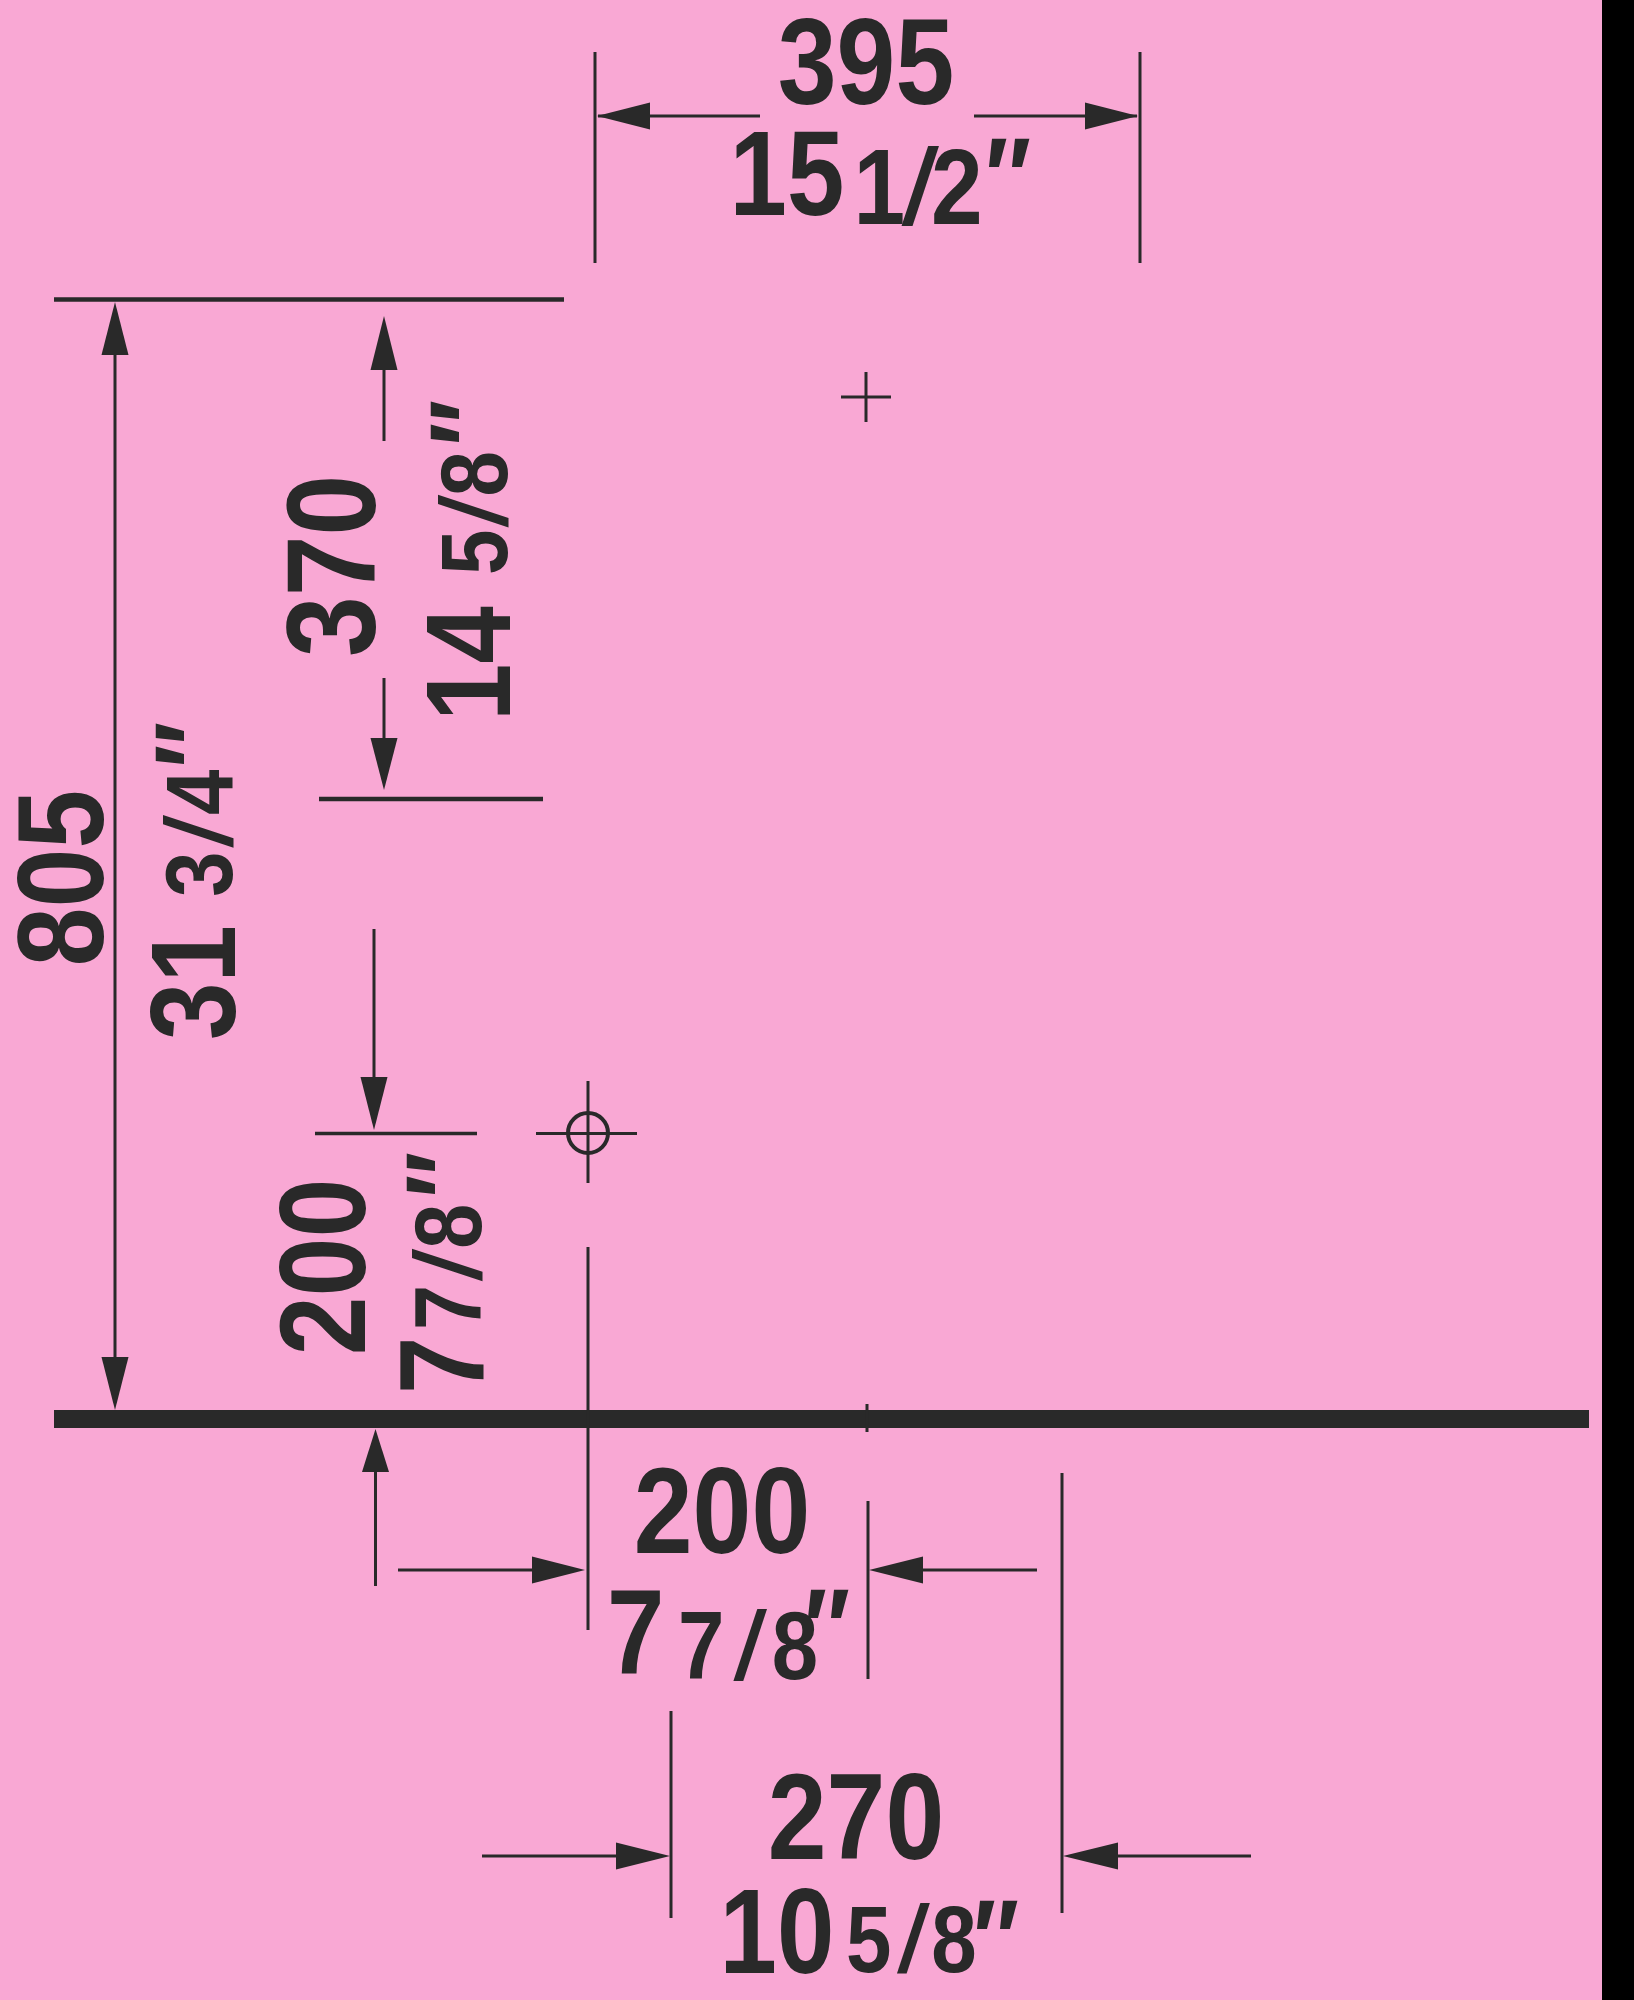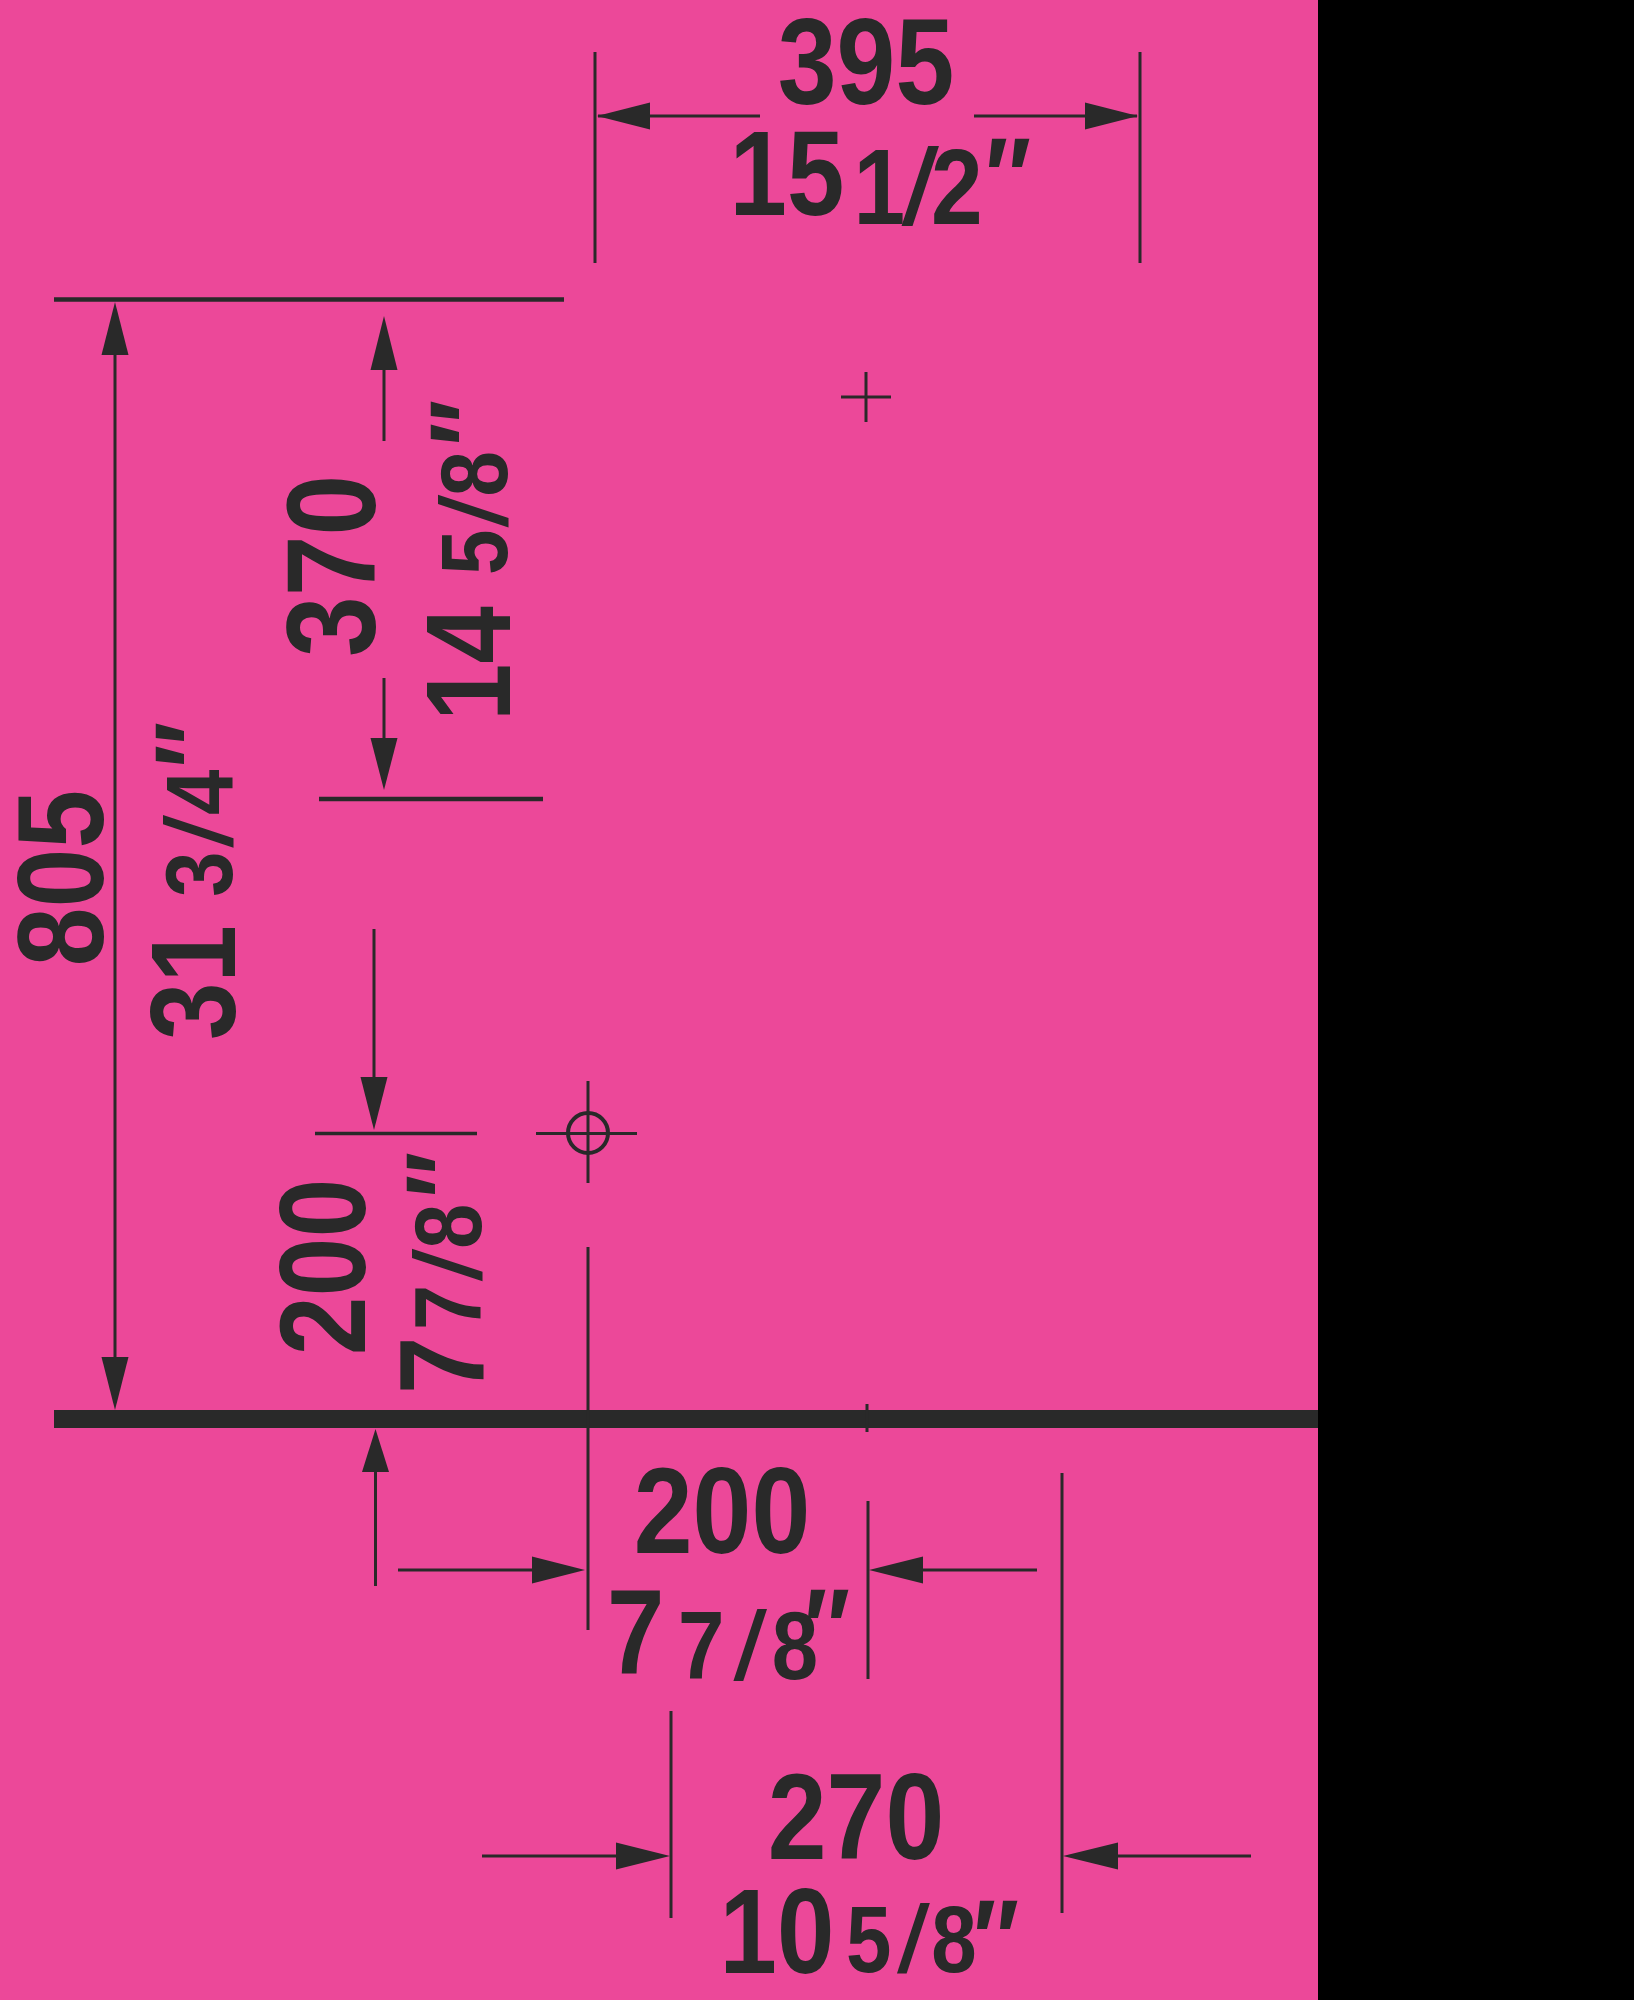--- a/index.html
+++ b/index.html
@@ -1,16 +1,16 @@
 <!DOCTYPE html>
 <html><head>
 <meta charset="utf-8">
 <style>
   html,body{margin:0;padding:0;background:#000;}
-  .page{position:relative;width:1318px;height:2000px;background:#ec4899;overflow:hidden;}
+  .page{position:relative;width:1602px;height:2000px;background:#f9a8d4;overflow:hidden;}
   svg{display:block;}
   text{font-family:"Liberation Sans",sans-serif;font-weight:bold;fill:#292929;}
 </style>
 </head>
 <body>
 <div class="page">
 <svg width="1634" height="2000" viewBox="0 0 1634 2000">
   <g stroke="#292929" fill="none">
 
     <line x1="54" y1="299.5" x2="564" y2="299.5" stroke-width="4.5"></line>

